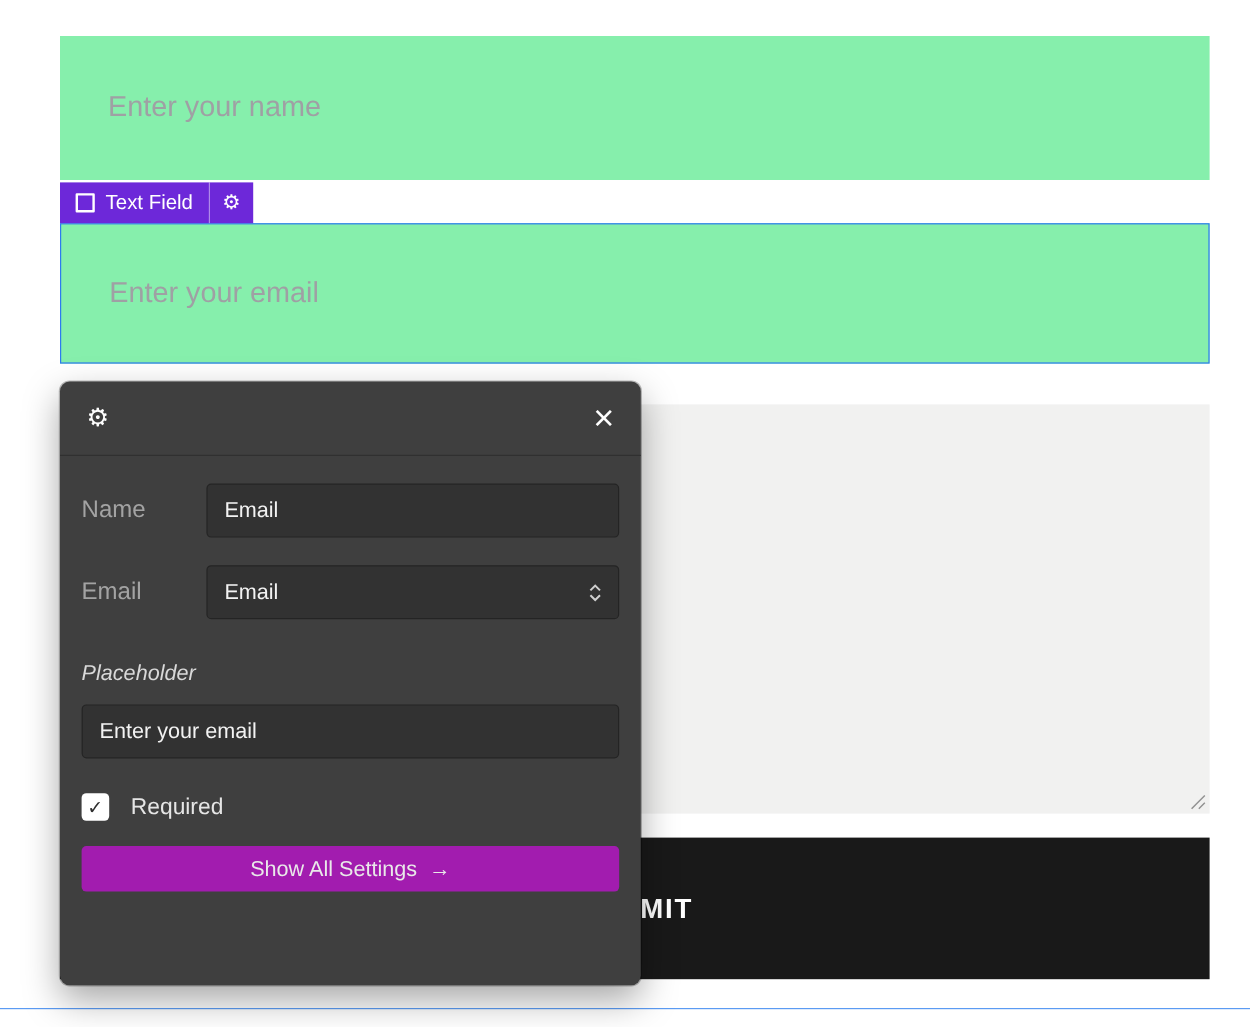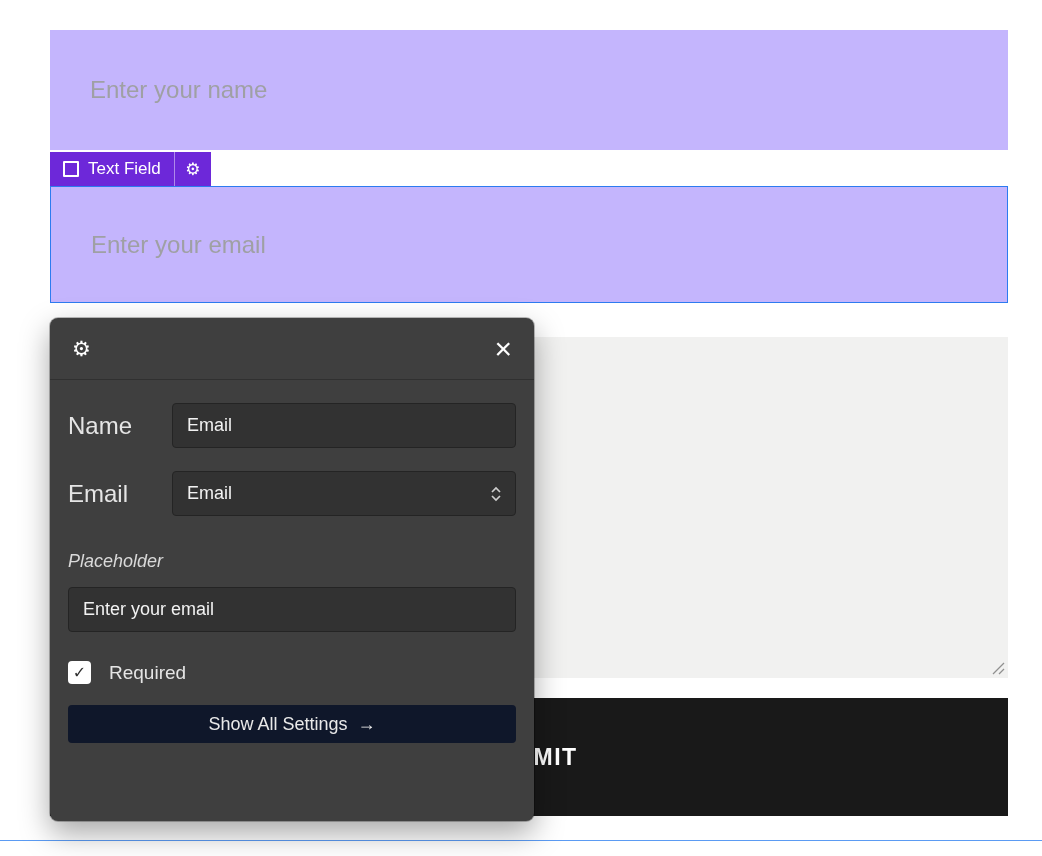--- a/index.html
+++ b/index.html
@@ -7,21 +7,21 @@
     position:relative;
     width:1042px;height:856px;
     background:#ffffff;
     overflow:hidden;
     font-family:"Liberation Sans","DejaVu Sans",sans-serif;
   }
 
   
   .canvas-input{
     position:absolute;
-    background:#c4b5fd;
+    background:#86efac;
     border:none;
     font-family:"Liberation Sans","DejaVu Sans",sans-serif;
     font-size:24px;
     color:#555;
     padding:0 0 0 40px;
     box-sizing:border-box;
     outline:none;
   }
   .canvas-input::placeholder{color:#9fa0a4;opacity:1;}
   .field-name{left:50px;top:30px;width:958px;height:120px;}
@@ -79,21 +79,21 @@
   .panel-title{margin-left:14px;font-size:19px;font-weight:700;color:#ffffff;}
   .panel-close{
     margin-left:auto;font-size:30px;font-weight:300;color:#ffffff;
     line-height:1;cursor:pointer;padding:0 2px;user-select:none;
   }
   .panel-body{padding:23px 18px 18px;box-sizing:border-box;}
 
   .form-row{display:flex;align-items:center;}
   .row-name{margin-bottom:23px;}
   .row-type{margin-bottom:35px;}
-  .form-label{width:104px;flex:none;font-size:24px;color:#e5e5e5;}
+  .form-label{width:104px;flex:none;font-size:20px;color:#a3a3a3;}
   .dark-input{
     flex:1;height:45px;background:#323232;border:1px solid #242424;
     border-radius:4px;color:#f2f2f2;font-size:18px;padding:0 14px;
     box-sizing:border-box;outline:none;
     font-family:"Liberation Sans","DejaVu Sans",sans-serif;
   }
   .select-box{
     flex:1;height:45px;background:#323232;border:1px solid #242424;
     border-radius:4px;color:#f2f2f2;font-size:18px;padding:0 12px 0 14px;
     box-sizing:border-box;display:flex;align-items:center;justify-content:space-between;
@@ -109,21 +109,21 @@
   .row-autofocus{margin-bottom:27px;}
   .checkbox{
     width:23px;height:23px;border-radius:4px;box-sizing:border-box;
     display:flex;align-items:center;justify-content:center;cursor:pointer;flex:none;
   }
   .checkbox.checked{background:#ffffff;color:#2e2e2e;font-size:16px;font-weight:700;}
   .checkbox.unchecked{background:#2a2a2a;border:1px solid #1d1d1d;color:transparent;}
   .check-label{font-size:19px;color:#e5e5e5;}
 
   .show-all-btn{
-    height:38px;background:#0f172a;border:none;border-radius:4px;
+    height:38px;background:#a21caf;border:none;border-radius:4px;
     width:100%;display:flex;align-items:center;justify-content:center;gap:10px;
     color:#e9e9e9;font-size:18px;cursor:pointer;
     font-family:"Liberation Sans","DejaVu Sans",sans-serif;
   }
 </style>
 </head>
 <body>
 
 <div class="viewport">
 

